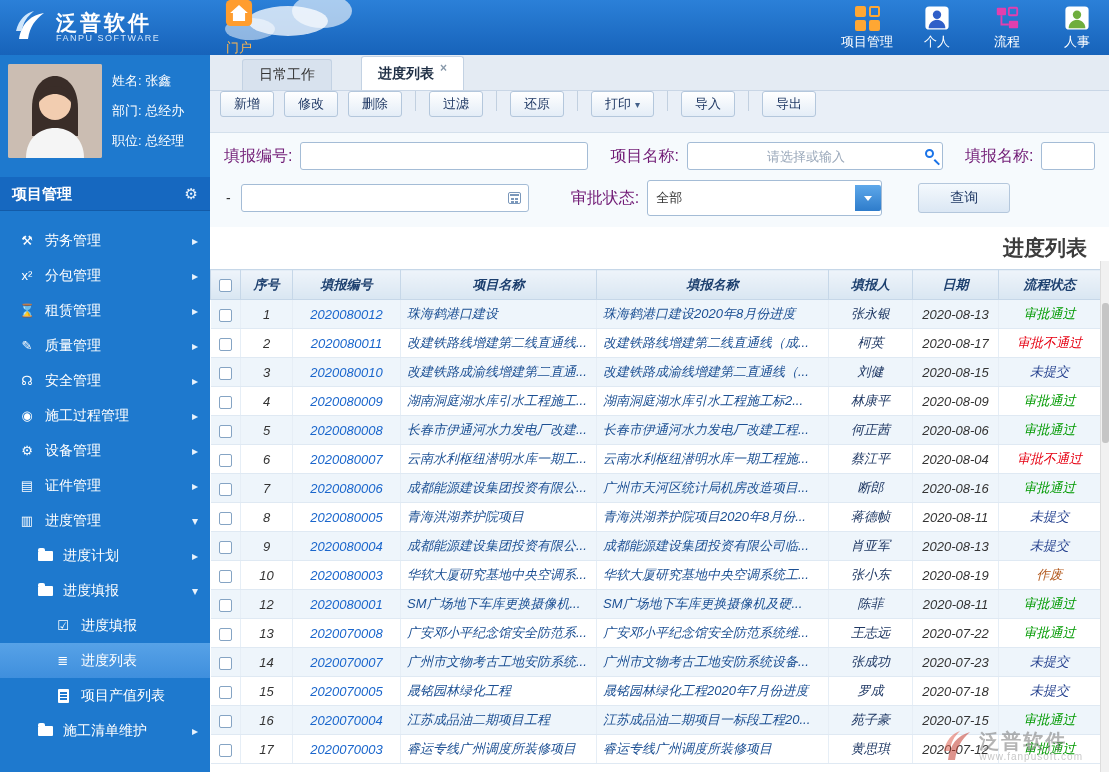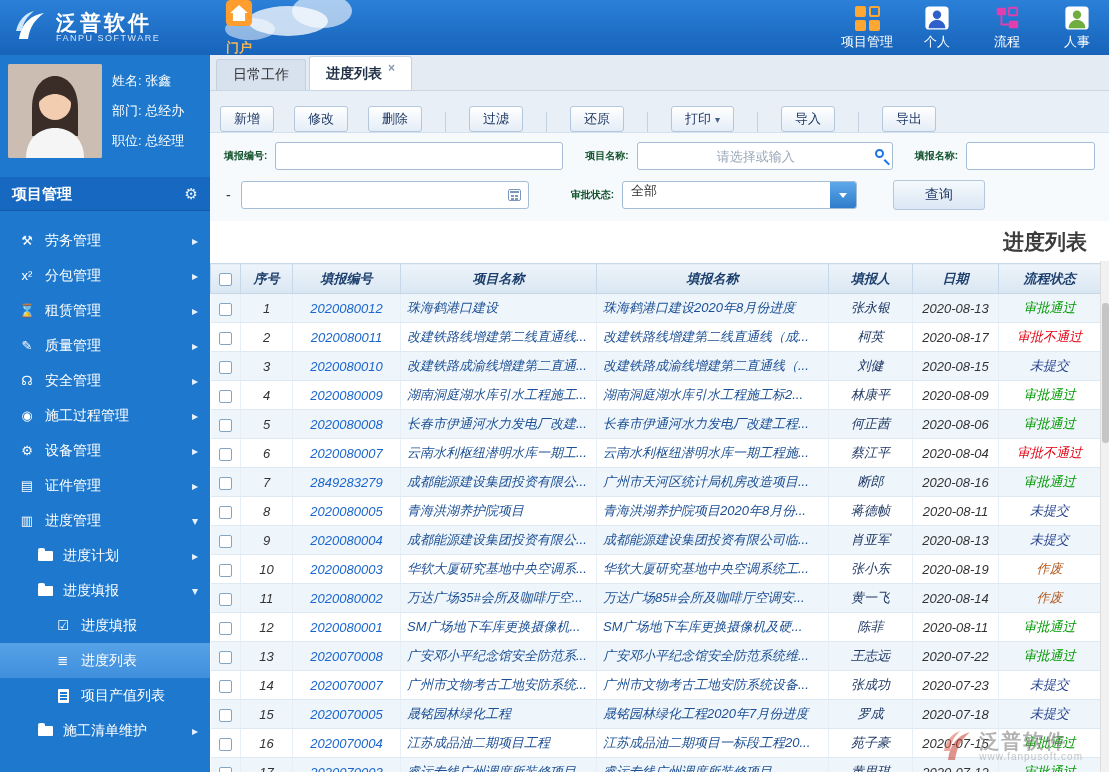--- a/index.html
+++ b/index.html
@@ -6,21 +6,21 @@
   body { font-family:"Liberation Sans","DejaVu Sans",sans-serif; background:#888; }
   .app { width:1109px; height:772px; position:relative; overflow:hidden; background:#fff; }
 
   
   .topbar { height:55px; display:flex; align-items:center; background:linear-gradient(180deg,#2b80d8,#1763ba); position:relative; color:#fff; }
   .logo { width:210px; display:flex; align-items:center; gap:8px; padding-left:12px; flex:none; }
   .logo-text { display:flex; flex-direction:column; line-height:1.1; }
   .logo-text .cn { font-size:21px; font-weight:bold; letter-spacing:3px; }
   .logo-text .en { font-size:9px; letter-spacing:1.5px; color:#d4e7fa; }
   .portal { width:58px; display:flex; flex-direction:column; align-items:center; justify-content:center; cursor:pointer; z-index:2; }
-  .portal-lb { font-size:13px; color:#ffb74d; font-weight:bold; margin-top:8px; }
+  .portal-lb { font-size:13px; color:#ffb74d; font-weight:normal; margin-top:8px; }
   .cloud { position:absolute; background:rgba(255,255,255,.75); border-radius:50%; }
   .c1 { left:248px; top:6px; width:80px; height:30px; }
   .c2 { left:292px; top:-6px; width:60px; height:34px; background:rgba(255,255,255,.6); }
   .c3 { left:225px; top:18px; width:50px; height:22px; background:rgba(255,255,255,.5); }
   .topnav { margin-left:auto; display:flex; align-items:center; gap:10px; padding-right:2px; }
   .topnav-item { width:60px; display:flex; flex-direction:column; align-items:center; cursor:pointer; }
   .topnav-item .lbl { font-size:13px; color:#fff; margin-top:1px; white-space:nowrap; }
   .nav-ic { width:28px; height:28px; display:flex; align-items:center; justify-content:center; }
   .grid-ic { display:grid; grid-template-columns:11px 11px; grid-gap:3px; }
   .grid-ic span { width:11px; height:11px; background:#ffa733; border-radius:2px; }
@@ -44,46 +44,46 @@
   .menu-item .arrow { position:absolute; right:12px; font-size:12px; color:#e8f2fc; }
   .mi-icon { width:18px; flex:none; display:flex; align-items:center; justify-content:center; font-size:13px; color:#fff; font-style:normal; }
   .i-folder { width:15px; height:10px; background:#fff; border-radius:1px; position:relative; display:inline-block; }
   .i-folder::before { content:""; position:absolute; top:-3px; left:0; width:7px; height:3px; background:#fff; border-radius:2px 2px 0 0; }
   .i-doc { width:11px; height:14px; background:#fff; border-radius:1px; display:inline-block; position:relative; }
   .i-doc::after { content:""; position:absolute; left:2px; top:3px; width:7px; height:2px; background:#1e79ce; box-shadow:0 3px 0 #1e79ce,0 6px 0 #1e79ce; }
 
   
   .main { flex:1; display:flex; flex-direction:column; background:#fff; position:relative; min-width:0; }
   .tabbar { height:36px; flex:none; background:#e4ebf3; border-bottom:1px solid #c9d6e6; display:flex; align-items:flex-end; padding-left:6px; gap:3px; }
-  .tab { height:31px; padding:0 16px; display:flex; align-items:center; font-size:14px; color:#333; background:#d8e2ee; border:1px solid #c3d2e3; border-bottom:none; border-radius:3px 3px 0 0; cursor:pointer; }
+  .tab { height:31px; padding:0 16px; display:flex; align-items:center; font-size:14px; color:#333; background:#d8e2ee; border:1px solid #c3d2e3; border-bottom:none; border-radius:3px 3px 0 0; cursor:pointer;margin-left:26px; }
   .tab.active { background:#fff; font-weight:bold; color:#1f2f45; height:34px; }
   .tab-close { margin-left:6px; margin-top:-12px; font-size:12px; color:#8899aa; cursor:pointer; }
 
-  .toolbar { height:42px; flex:none; background:#e9eff7; border-bottom:1px solid #d4e0ec; display:flex; align-items:flex-end; padding:0 10px; gap:20px; }
+  .toolbar { height:42px; flex:none; background:#e9eff7; border-bottom:1px solid #d4e0ec; display:flex; align-items:flex-start; padding:0 10px; gap:10px; }
   .btn { height:26px; padding:0 13px; font-size:13px; color:#1f3864; background:linear-gradient(180deg,#ffffff,#e4edf7); border:1px solid #b4c7dc; border-radius:3px; cursor:pointer; font-family:inherit; display:inline-flex; align-items:center; gap:4px; }
   .btn-caret { font-size:10px; color:#44618a; }
   .tsep { width:1px; height:20px; background:#c2d0e0; margin:0 3px; }
 
   .filters { flex:none; background:#f6fafd; padding:9px 14px 11px; display:flex; flex-direction:column; gap:10px; }
   .frow { display:flex; align-items:center; gap:8px; }
-  .flabel { font-size:10px; color:#14532d; font-weight:bold; white-space:nowrap; }
+  .flabel { font-size:16px; color:#701a75; font-weight:normal; white-space:nowrap; }
   .ml { margin-left:14px; } .ml2 { margin-left:34px; }
   .finput { height:28px; border:1px solid #a4bcd6; border-radius:3px; background:#fff; padding:0 8px; font-size:13px; color:#333; font-family:inherit; outline:none; }
   .finput::placeholder { color:#9aa8ba; }
   .w288 { width:288px; } .grow { flex:1; min-width:0; }
   .input-wrap { position:relative; display:inline-block; }
   .input-wrap .finput { width:100%; padding-right:26px;text-align:center; }
   .iw258 { width:256px; }
   .search-ic { position:absolute; right:9px; top:7px; width:9px; height:9px; border:2px solid #1a73e8; border-radius:50%; cursor:pointer; }
   .search-ic::after { content:""; position:absolute; left:8px; top:8px; width:7px; height:2px; background:#1a73e8; transform:rotate(45deg); transform-origin:0 0; }
   .cal-ic { position:absolute; right:8px; top:8px; width:13px; height:12px; border:1px solid #7b98bb; border-radius:2px; background:#fff; cursor:pointer; }
   .cal-ic::before { content:""; position:absolute; left:1px; top:1px; right:1px; height:2px; background:#7b98bb; }
   .cal-ic::after { content:""; position:absolute; left:2px; top:5px; width:3px; height:2px; background:#7b98bb; box-shadow:4px 0 0 #7b98bb,0 3px 0 #7b98bb,4px 3px 0 #7b98bb; }
   .dash { font-size:14px; color:#333; padding:0 2px; }
-  .select { width:235px; height:28px; border:1px solid #a4bcd6; border-radius:3px; background:#fff; display:flex; justify-content:space-between; padding-left:8px; font-size:13px; color:#333; cursor:pointer; }
+  .select { width:235px; height:36px; border:1px solid #a4bcd6; border-radius:3px; background:#fff; display:flex; align-items:center; justify-content:space-between; padding-left:8px; font-size:13px; color:#333; cursor:pointer; }
   .caret-btn { width:26px; height:26px; flex:none; background:linear-gradient(180deg,#5ea8ea,#2e7ccb); border-radius:0 2px 2px 0; display:flex; align-items:center; justify-content:center; }
   .caret { width:0; height:0; border-left:4px solid transparent; border-right:4px solid transparent; border-top:5px solid #fff; }
   .btn.query { height:30px; width:92px; justify-content:center; font-size:14px; margin-left:28px; background:linear-gradient(180deg,#f4f9fd,#dbe7f4); }
 
   .list-title { height:42px; flex:none; display:flex; align-items:center; justify-content:flex-end; padding-right:22px; font-size:21px; font-weight:bold; color:#3c3c3c; background:#fff; }
 
   .table-wrap { flex:1; overflow:hidden; padding-right:9px;font-style:italic; }
   table { width:100%; border-collapse:collapse; table-layout:fixed; font-size:13px; }
   th { height:30px; background:linear-gradient(180deg,#eef4fa,#d9e6f2); color:#1c3f6e; font-weight:bold; border:1px solid #c6d7e8; text-align:center; cursor:pointer; }
   td { height:29px; border-bottom:1px solid #dfe9f3; border-right:1px solid #e6eef6; padding:0 6px; white-space:nowrap; overflow:hidden; text-overflow:ellipsis; color:#333; }
@@ -441,21 +441,21 @@
                 <td class="c-no">2020080007</td>
                 <td class="c-project">云南水利枢纽潜明水库一期工...</td>
                 <td class="c-report">云南水利枢纽潜明水库一期工程施...</td>
                 <td class="c-person">蔡江平</td>
                 <td class="c-date">2020-08-04</td>
                 <td class="c-status" style="color: rgb(230, 0, 18);">审批不通过</td>
               </tr>
               <tr>
                 <td class="c-check"><span class="cb"></span></td>
                 <td class="c-seq">7</td>
-                <td class="c-no">2849283279</td>
+                <td class="c-no">2020080006</td>
                 <td class="c-project">成都能源建设集团投资有限公...</td>
                 <td class="c-report">广州市天河区统计局机房改造项目...</td>
                 <td class="c-person">断郎</td>
                 <td class="c-date">2020-08-16</td>
                 <td class="c-status" style="color: rgb(0, 154, 0);">审批通过</td>
               </tr>
               <tr>
                 <td class="c-check"><span class="cb"></span></td>
                 <td class="c-seq">8</td>
                 <td class="c-no">2020080005</td>
@@ -476,30 +476,20 @@
                 <td class="c-status" style="color: rgb(36, 64, 142);">未提交</td>
               </tr>
               <tr>
                 <td class="c-check"><span class="cb"></span></td>
                 <td class="c-seq">10</td>
                 <td class="c-no">2020080003</td>
                 <td class="c-project">华软大厦研究基地中央空调系...</td>
                 <td class="c-report">华软大厦研究基地中央空调系统工...</td>
                 <td class="c-person">张小东</td>
                 <td class="c-date">2020-08-19</td>
-                <td class="c-status" style="color: rgb(179, 90, 31);">作废</td>
-              </tr>
-              <tr>
-                <td class="c-check"><span class="cb"></span></td>
-                <td class="c-seq">11</td>
-                <td class="c-no">2020080002</td>
-                <td class="c-project">万达广场35#会所及咖啡厅空...</td>
-                <td class="c-report">万达广场85#会所及咖啡厅空调安...</td>
-                <td class="c-person">黄一飞</td>
-                <td class="c-date">2020-08-14</td>
                 <td class="c-status" style="color: rgb(179, 90, 31);">作废</td>
               </tr>
               <tr>
                 <td class="c-check"><span class="cb"></span></td>
                 <td class="c-seq">12</td>
                 <td class="c-no">2020080001</td>
                 <td class="c-project">SM广场地下车库更换摄像机...</td>
                 <td class="c-report">SM广场地下车库更换摄像机及硬...</td>
                 <td class="c-person">陈菲</td>
                 <td class="c-date">2020-08-11</td>

